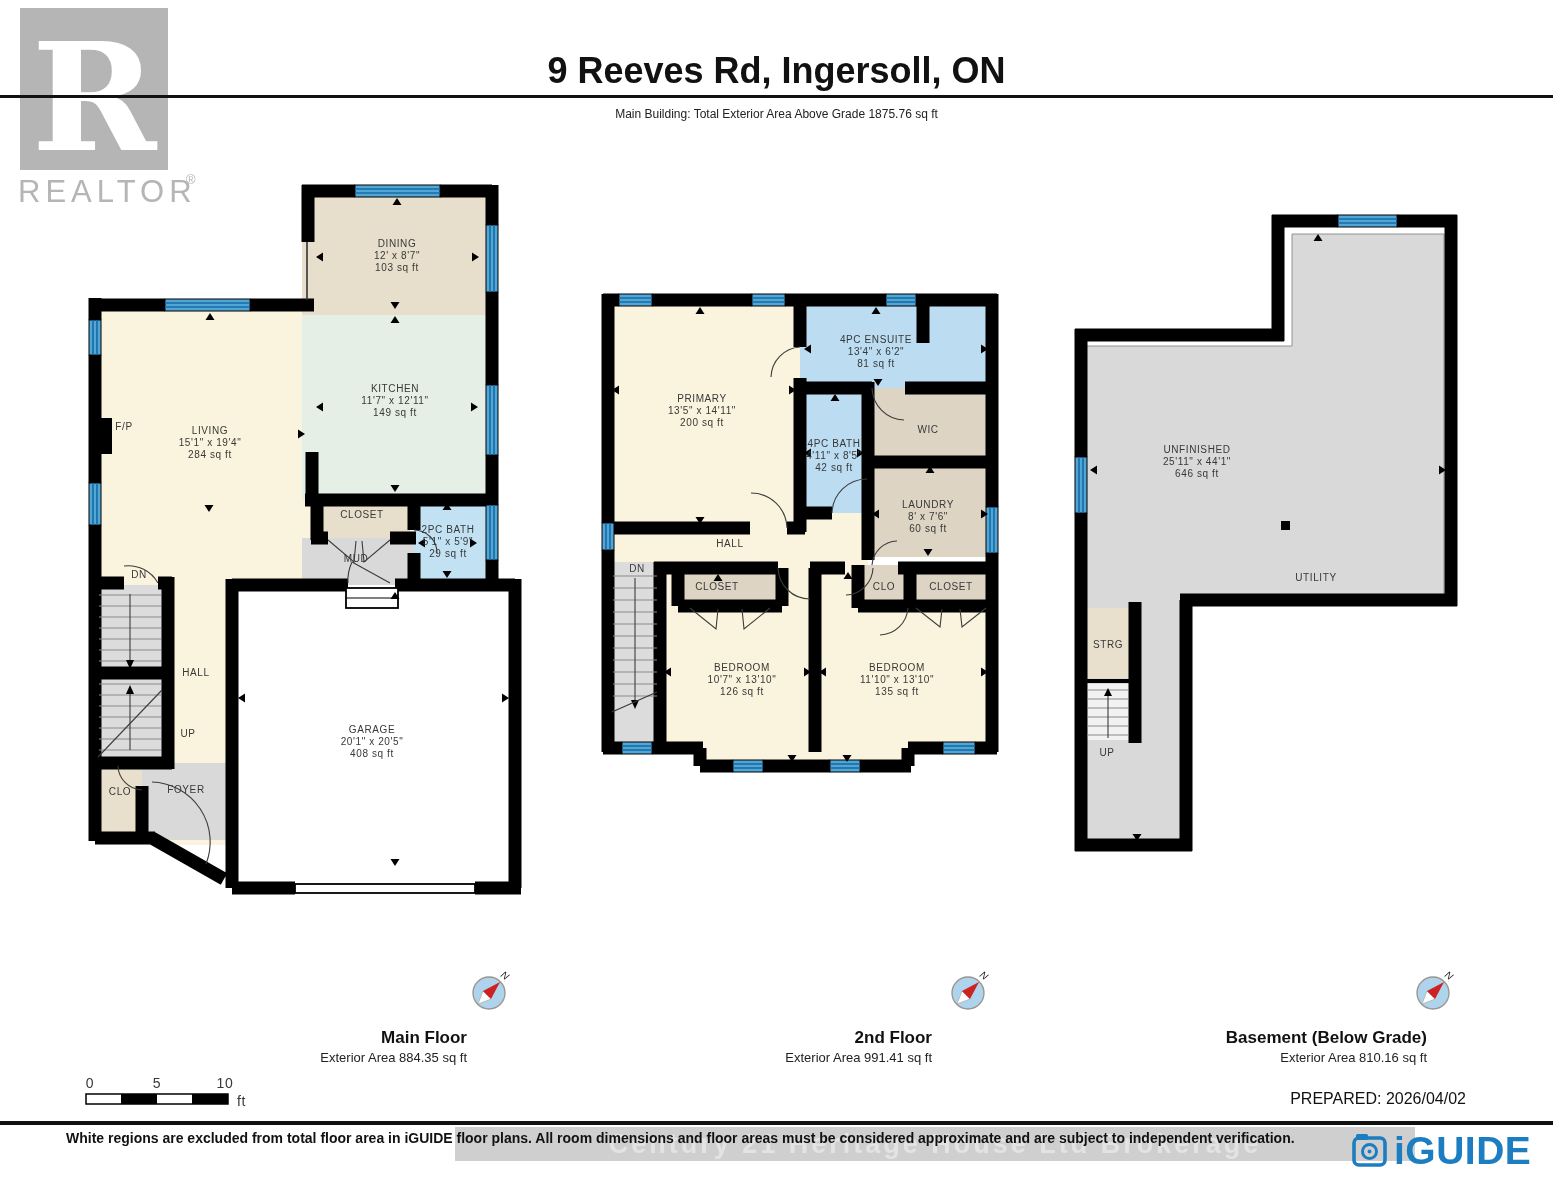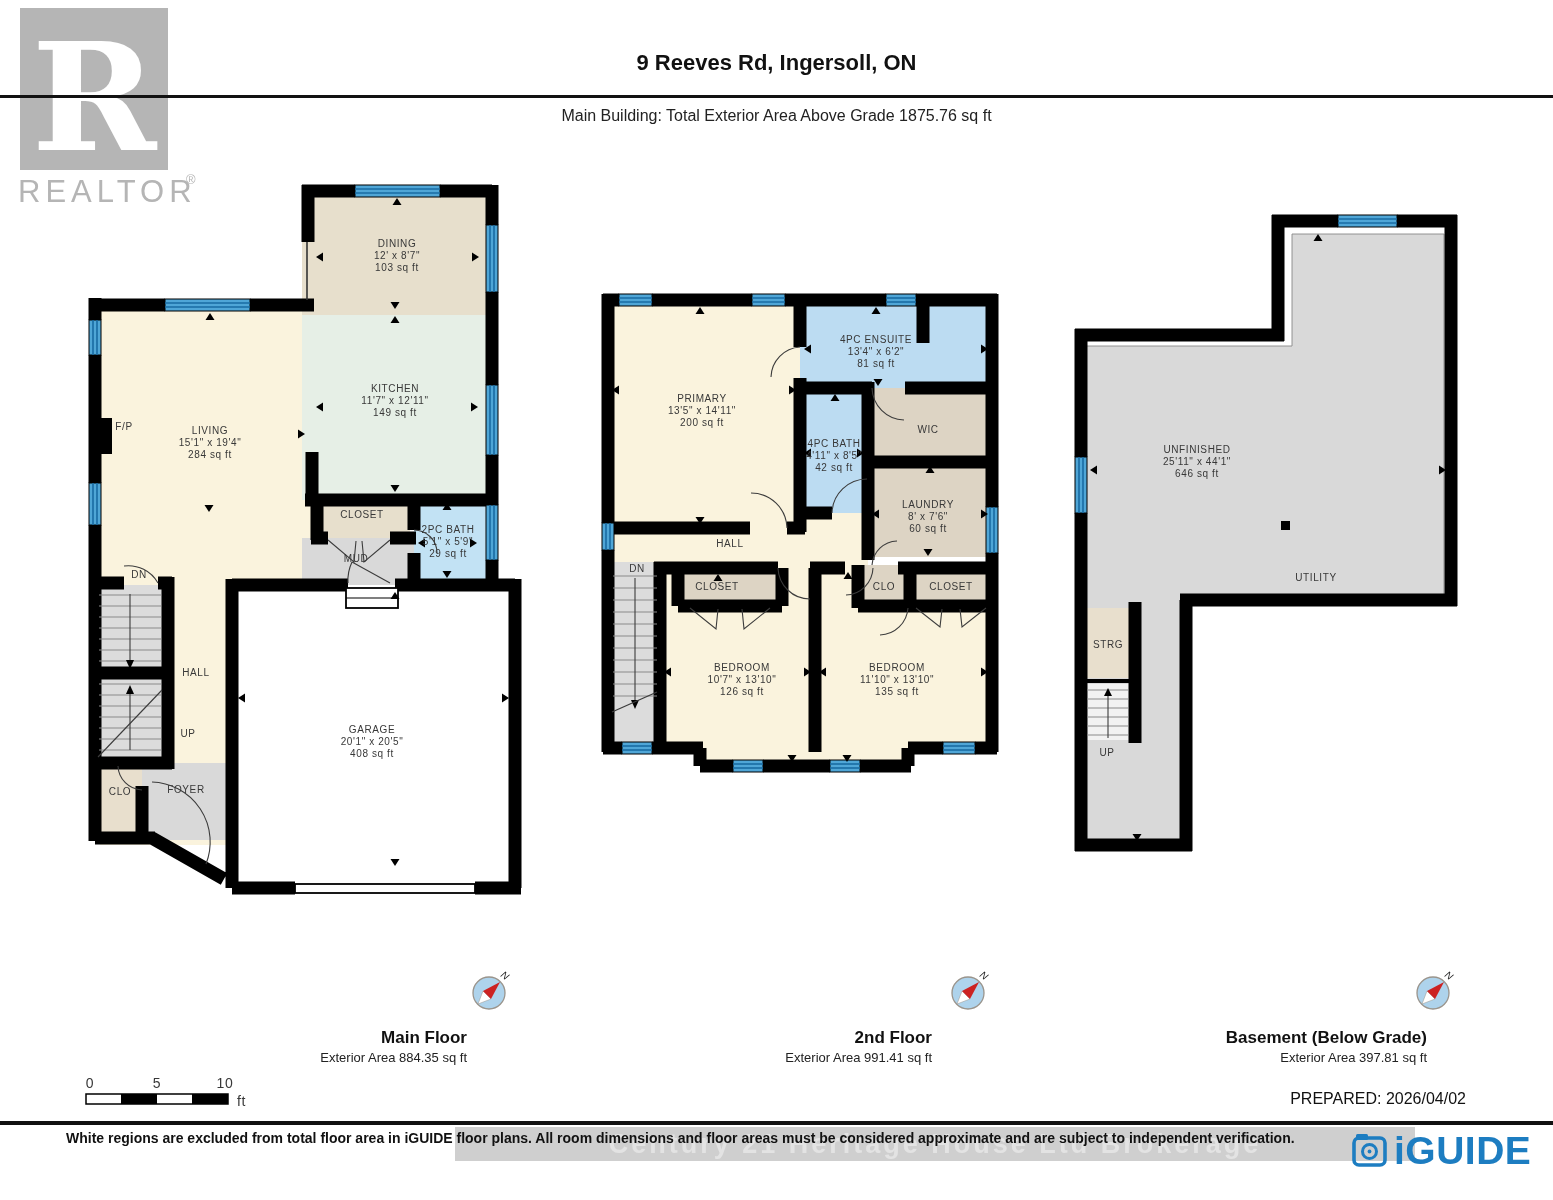--- a/index.html
+++ b/index.html
@@ -1,21 +1,21 @@
 <!DOCTYPE html>
 <html><head>
 <meta charset="utf-8">
 <style>
   html,body{margin:0;padding:0;background:#fff;}
   .page{position:relative;width:1553px;height:1200px;background:#fff;overflow:hidden;
         font-family:"Liberation Sans",sans-serif;}
   .abs{position:absolute;}
-  .title{top:50px;left:0;width:1553px;text-align:center;font-size:22px;font-weight:bold;color:#111;}
+  .title{top:50px;left:0;width:1553px;text-align:center;font-size:36px;font-weight:bold;color:#111;}
   .hrule{top:95px;left:0;width:1553px;height:3px;background:#111;}
-  .subtitle{top:107px;left:0;width:1553px;text-align:center;font-size:16px;color:#222;}
+  .subtitle{top:107px;left:0;width:1553px;text-align:center;font-size:12px;color:#222;}
   .floor-title{width:320px;text-align:right;}
   .floor-title .ft1{font-size:17px;font-weight:bold;color:#111;}
   .floor-title .ft2{font-size:13px;color:#222;margin-top:2px;}
   .prepared{top:1090px;right:87px;font-size:16px;font-weight:normal;color:#111;}
   .botrule{top:1121px;left:0;width:1553px;height:4px;background:#111;}
   .wmband{top:1127px;left:455px;width:960px;height:34px;background:#cfcfcf;overflow:hidden;
           text-align:center;font-size:27px;font-weight:bold;color:#e3e3e3;letter-spacing:3px;
           line-height:34px;white-space:nowrap;}
   .disclaimer{top:1130px;left:66px;width:1260px;font-size:14px;font-weight:bold;color:#111;}
   .iguide{top:1129px;left:1352px;display:flex;align-items:center;}
@@ -425,21 +425,21 @@
   <div class="abs floor-title" style="top:1028px;left:147px;">
     <div class="ft1">Main Floor</div>
     <div class="ft2">Exterior Area 884.35 sq ft</div>
   </div>
   <div class="abs floor-title" style="top:1028px;left:612px;">
     <div class="ft1">2nd Floor</div>
     <div class="ft2">Exterior Area 991.41 sq ft</div>
   </div>
   <div class="abs floor-title" style="top:1028px;left:1107px;">
     <div class="ft1">Basement (Below Grade)</div>
-    <div class="ft2">Exterior Area 397.81 sq ft</div>
+    <div class="ft2">Exterior Area 810.16 sq ft</div>
   </div>
 
   <div class="abs prepared">PREPARED: 2026/04/02</div>
   <div class="abs botrule"></div>
   <div class="abs wmband">Century 21 Heritage House Ltd Brokerage</div>
   <div class="abs disclaimer">White regions are excluded from total floor area in iGUIDE floor plans. All room dimensions and floor areas must be considered approximate and are subject to independent verification.</div>
   <div class="abs iguide">
     <svg width="38" height="36" style="position:static">
       <rect x="4" y="1" width="12" height="6" rx="1.5" fill="#1d7dc1"></rect>
       <rect x="2" y="5" width="31" height="27" rx="5" fill="none" stroke="#1d7dc1" stroke-width="3.6"></rect>

